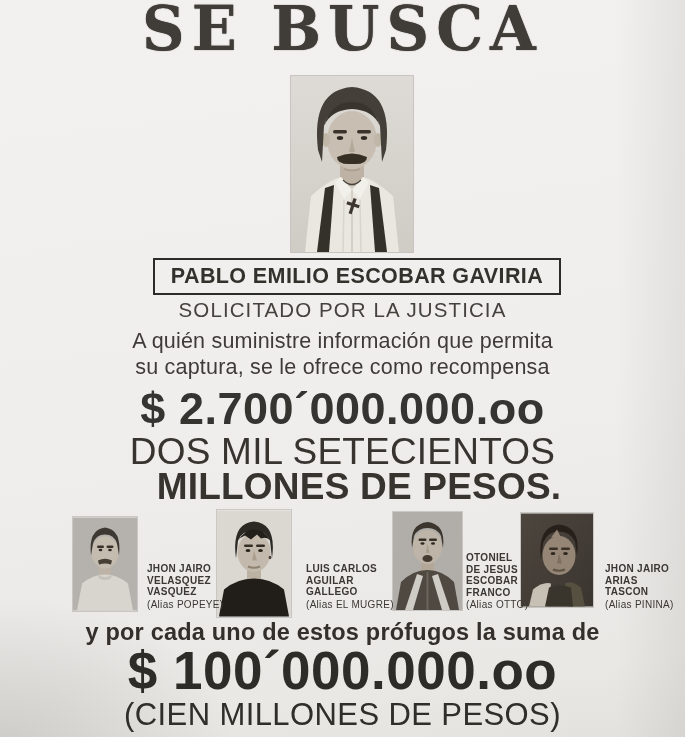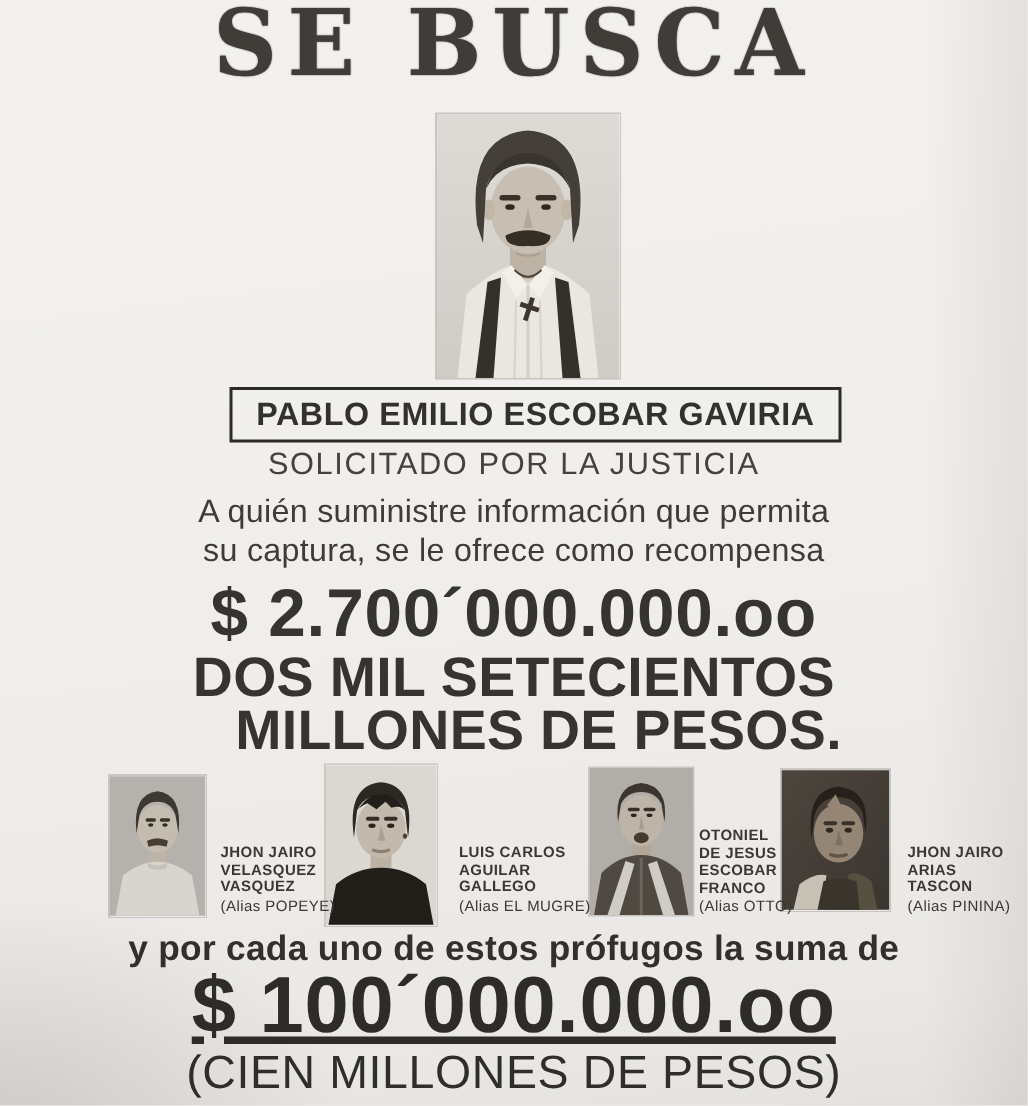--- a/index.html
+++ b/index.html
@@ -41,40 +41,40 @@
   }
   .subtitle{
     top:298px;font-size:20.5px;font-weight:400;letter-spacing:1.1px;color:#45423e;
   }
   .info{
     top:328px;font-size:21.5px;line-height:26px;color:#3e3b38;letter-spacing:0.2px;
   }
   .amount-1{
     top:383px;font-size:45px;font-weight:700;letter-spacing:0.5px;color:#363430;
   }
-  .words-1{top:431px;font-size:37px;font-weight:700;color:#373430;letter-spacing:0.2px;}
+  .words-1{top:431px;font-size:37px;font-weight:400;color:#373430;letter-spacing:0.2px;}
   .words-2{top:466px;font-size:37px;font-weight:700;color:#373430;letter-spacing:0.2px;margin-left:33px;}
   .mug{position:absolute;box-shadow:0 0 0 1px rgba(120,115,108,0.3);}
   .mug-1{left:73px;top:517px;width:64px;height:94px;}
   .mug-2{left:217px;top:510px;width:74px;height:107px;}
   .mug-3{left:393px;top:512px;width:69px;height:98px;}
   .mug-4{left:521px;top:513px;width:72px;height:94px;filter:blur(0.5px);}
   .mug svg{display:block;width:100%;height:100%;}
   .label{
     position:absolute;
     font-size:10px;font-weight:700;line-height:11.5px;
     letter-spacing:0.3px;color:#3b3834;white-space:nowrap;
   }
   .label .alias{font-weight:400;margin-top:1px;text-align:right;}
   .label-1{left:147px;top:563px;}
   .label-2{left:306px;top:563px;}
   .label-3{left:466px;top:552px;}
   .label-4{left:605px;top:563px;}
   .each-line{top:619px;font-size:23.5px;font-weight:700;color:#33302c;letter-spacing:0.2px;}
-  .amount-2{top:640px;font-size:53px;font-weight:700;letter-spacing:0.5px;color:#2e2c28;text-decoration:underline;}
+  .amount-2{top:640px;font-size:53px;font-weight:700;letter-spacing:0.5px;color:#2e2c28;}
   .words-3{top:697px;font-size:31px;font-weight:400;color:#302e2a;letter-spacing:0.4px;}
 </style>
 </head>
 <body>
 
 <div class="poster">
 
   <div class="center-text title">SE BUSCA</div>
 
   <div class="main-photo">

